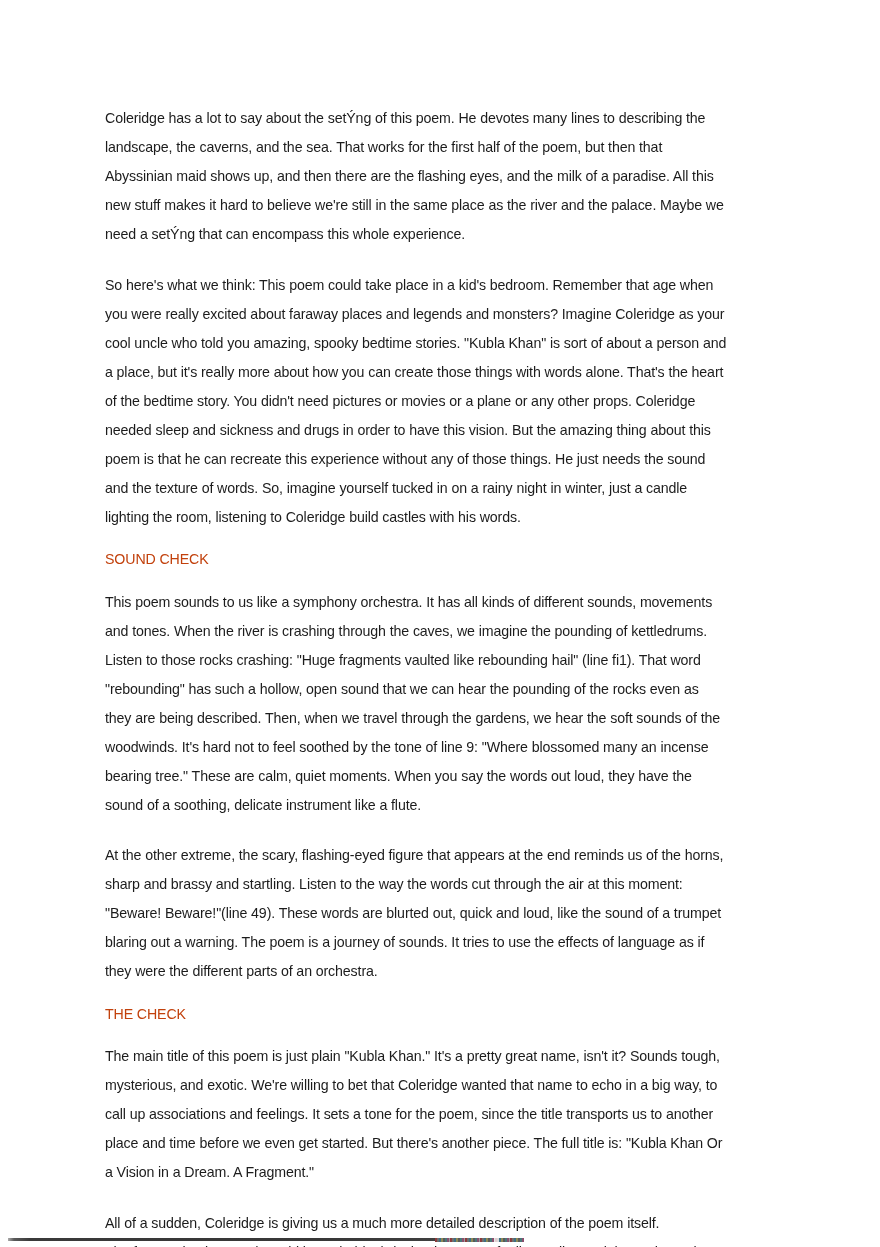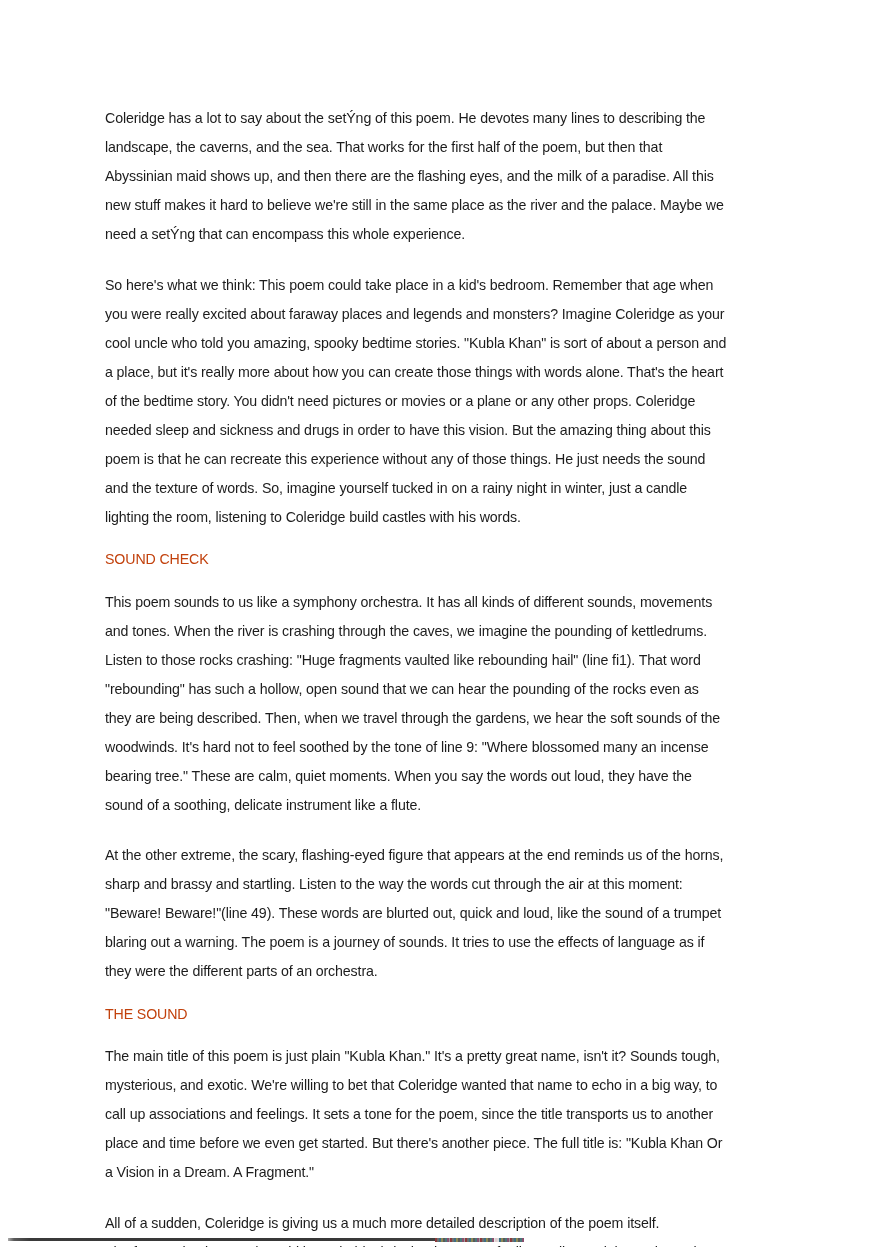--- a/index.html
+++ b/index.html
@@ -86,21 +86,21 @@
 "rebounding" has such a hollow, open sound that we can hear the pounding of the rocks even as
 they are being described. Then, when we travel through the gardens, we hear the soft sounds of the
 woodwinds. It's hard not to feel soothed by the tone of line 9: "Where blossomed many an incense
 bearing tree." These are calm, quiet moments. When you say the words out loud, they have the
 sound of a soothing, delicate instrument like a flute.</div>
   <div class="p">At the other extreme, the scary, flashing-eyed figure that appears at the end reminds us of the horns,
 sharp and brassy and startling. Listen to the way the words cut through the air at this moment:
 "Beware! Beware!"(line 49). These words are blurted out, quick and loud, like the sound of a trumpet
 blaring out a warning. The poem is a journey of sounds. It tries to use the effects of language as if
 they were the different parts of an orchestra.</div>
-  <div class="h">THE SOUND</div>
+  <div class="h">THE CHECK</div>
   <div class="p">The main title of this poem is just plain "Kubla Khan." It's a pretty great name, isn't it? Sounds tough,
 mysterious, and exotic. We're willing to bet that Coleridge wanted that name to echo in a big way, to
 call up associations and feelings. It sets a tone for the poem, since the title transports us to another
 place and time before we even get started. But there's another piece. The full title is: "Kubla Khan Or
 a Vision in a Dream. A Fragment."</div>
   <div class="p">All of a sudden, Coleridge is giving us a much more detailed description of the poem itself.
 The famous back-story, (as told by Coleridge), is that he wasn't feeling well one night. So he took
 some opium (a drug), and had this strange dream. We think this really explains a lot about this poem.
 Do you feel how hard he works to describe an altered state? The meter, the rhyme the subject
 matter are all trying to make you feel what it's like to see things that aren't normally there. LetÝng

